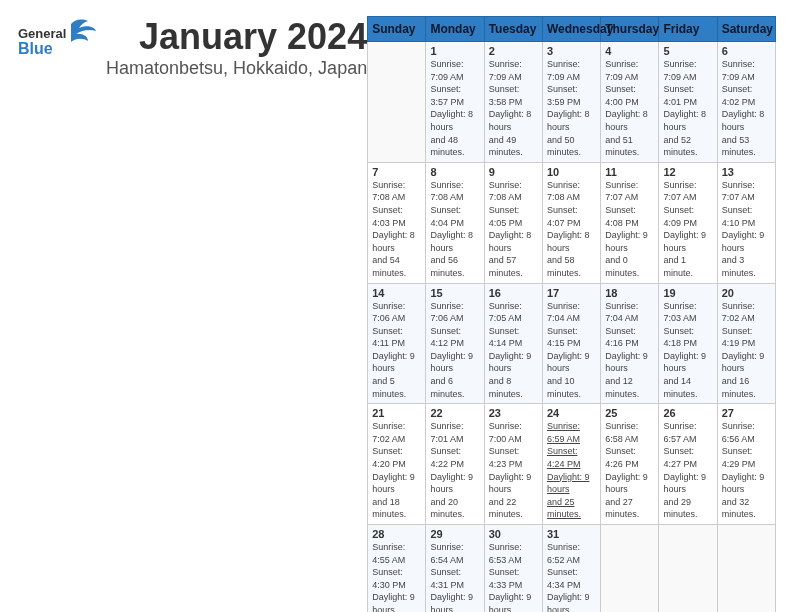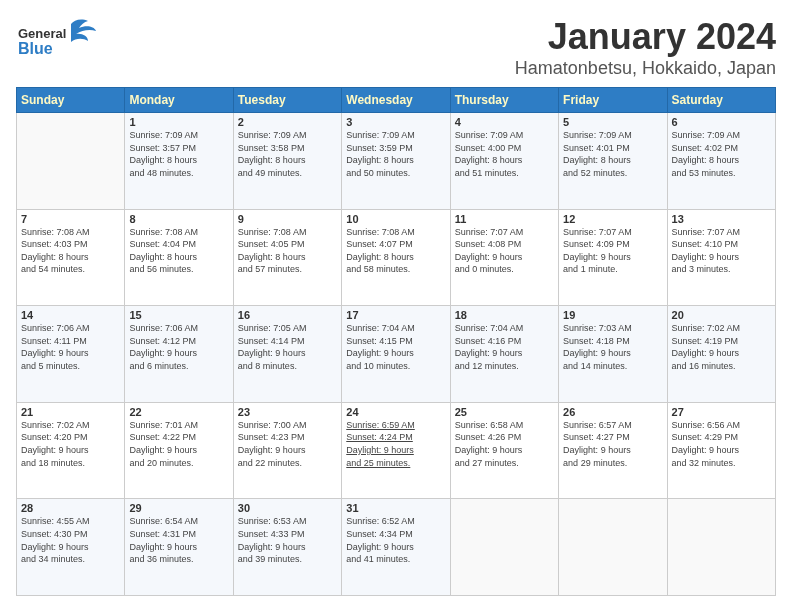--- a/index.html
+++ b/index.html
@@ -8,21 +8,20 @@
       background: #fff;
       width: 792px;
       height: 612px;
       overflow: hidden;
     }
     .page {
       width: 792px;
       height: 612px;
       padding: 16px;
       display: flex;
-      flex-direction: column;
     }
     .header {
       display: flex;
       align-items: flex-start;
       justify-content: space-between;
       margin-bottom: 8px;
     }
     .logo {
       display: flex;
       flex-direction: column;
@@ -41,21 +40,21 @@
       color: #555;
     }
     .calendar {
       flex: 1;
       border-collapse: collapse;
       width: 100%;
       table-layout: fixed;
     }
     .calendar th {
       background: #2e7dc5;
-      color: #fef9c3;
+      color: #0f172a;
       font-size: 12px;
       font-weight: bold;
       padding: 5px 4px;
       text-align: left;
       border: 1px solid #2268a8;
     }
     .calendar td {
       border: 1px solid #ccc;
       vertical-align: top;
       padding: 3px 4px;

